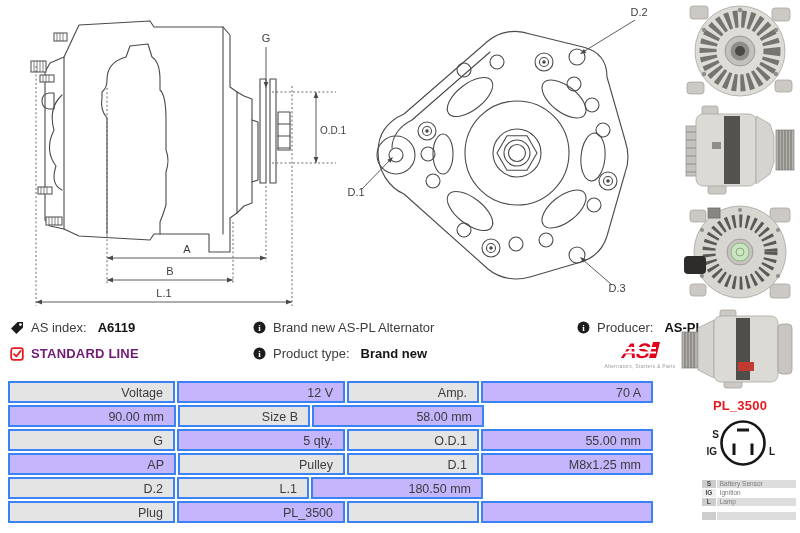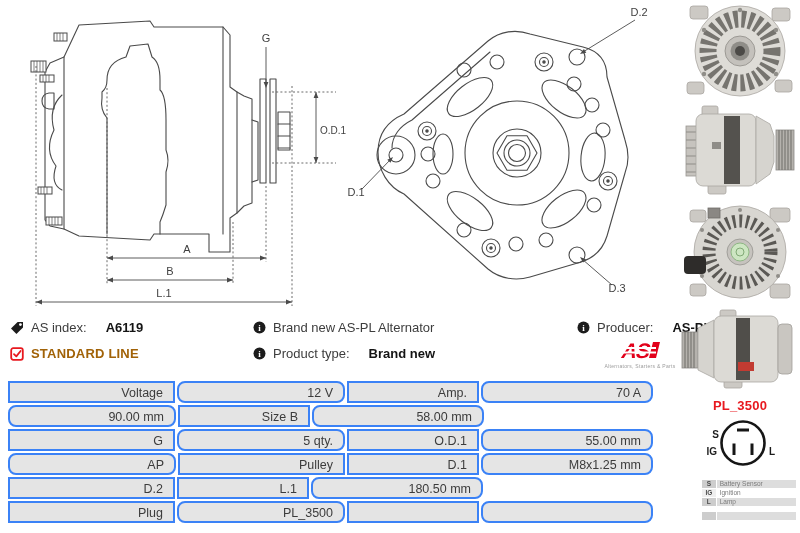--- a/index.html
+++ b/index.html
@@ -2,39 +2,39 @@
 <html><head>
 <meta charset="utf-8">
 <style>
   html,body{margin:0;padding:0;background:#fff;}
   .page{position:relative;width:800px;height:533px;background:#fff;overflow:hidden;
         font-family:"Liberation Sans",sans-serif;color:#3d3d3d;}
   svg{overflow:visible;display:block;}
   .drv{position:absolute;top:0;}
   
   .info-line{position:absolute;display:flex;align-items:center;gap:7px;font-size:13px;white-space:nowrap;}
-  .info-line b{color:#141414;margin-left:12px;}
-  .std-line{color:#a16207;font-weight:bold;letter-spacing:.2px;}
+  .info-line b{color:#141414;margin-left:4px;}
+  .std-line{color:#701a75;font-weight:bold;letter-spacing:.2px;}
   .as-logo{position:absolute;left:594px;top:340px;width:92px;text-align:center;}
   .as-logo-mark{position:relative;display:inline-block;line-height:1;}
   .as-logo-as{display:inline-block;font-style:italic;font-weight:900;font-size:21px;
               color:#e2001a;letter-spacing:-1px;transform:skewX(-6deg);}
   .as-logo-bar{display:inline-block;width:7px;height:16px;background:#e2001a;
                transform:skewX(-14deg);margin-left:2px;vertical-align:baseline;}
   .as-logo-mark::after{content:"";position:absolute;left:-2px;right:2px;top:7px;height:1.6px;
                background:#fff;box-shadow:0 4.5px 0 #fff;}
   .as-logo-tagline{font-size:5px;color:#9a9a9a;letter-spacing:.3px;margin-top:1px;}
   
   .spec-table{position:absolute;left:8px;top:381px;width:664px;}
   .spec-row{display:flex;margin-bottom:2px;}
   .cell{box-sizing:border-box;height:22px;line-height:20px;font-size:12.5px;text-align:right;
         padding-right:10px;border:2px solid #3b82f6;margin-right:2px;color:#3c3c3c;}
   .cell:last-child{margin-right:0;}
   .lbl{background:#e4e4e4;}
-  .val{background:#e5e5e5;border-radius:8px;}
+  .val{background:#c4b5fd;}
   .c1{width:167px;} .c2{width:168px;} .c3{width:132px;} .c4{width:172px;}
   
   .sidebar{position:absolute;left:680px;top:0;width:120px;height:533px;}
   .photo{position:absolute;left:0;}
   .plug-name{position:absolute;left:0;top:398px;width:120px;text-align:center;
              font-size:13px;font-weight:bold;color:#e8191f;letter-spacing:.2px;}
   .plug-svg{position:absolute;left:0;top:416px;}
   .legend{position:absolute;left:22px;top:480px;width:94px;}
   .legend-row{display:flex;margin-bottom:1px;height:8px;}
   .legend-pin{width:14px;font-size:6.5px;font-weight:bold;color:#4a4a4a;text-align:center;

